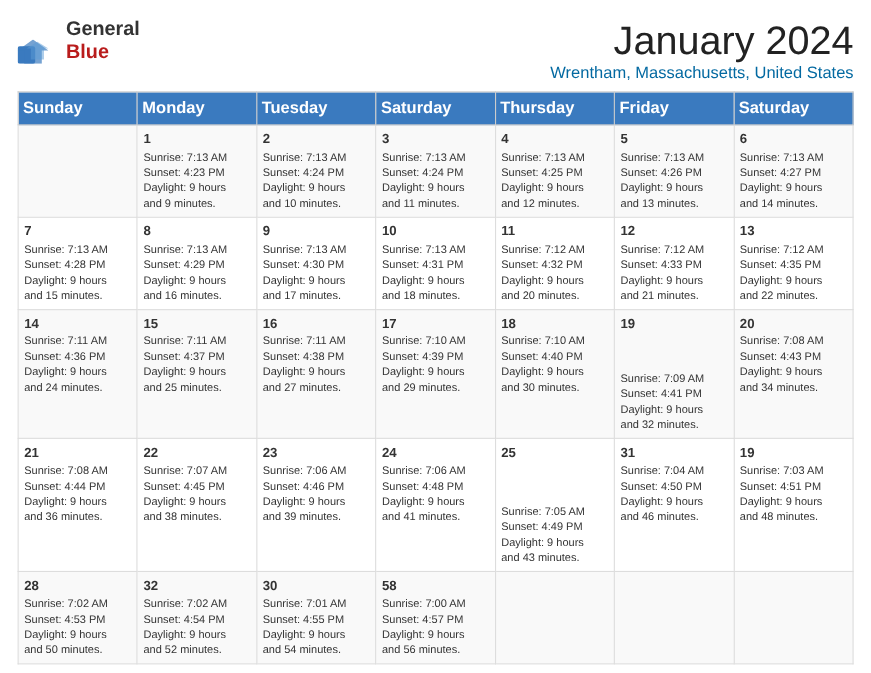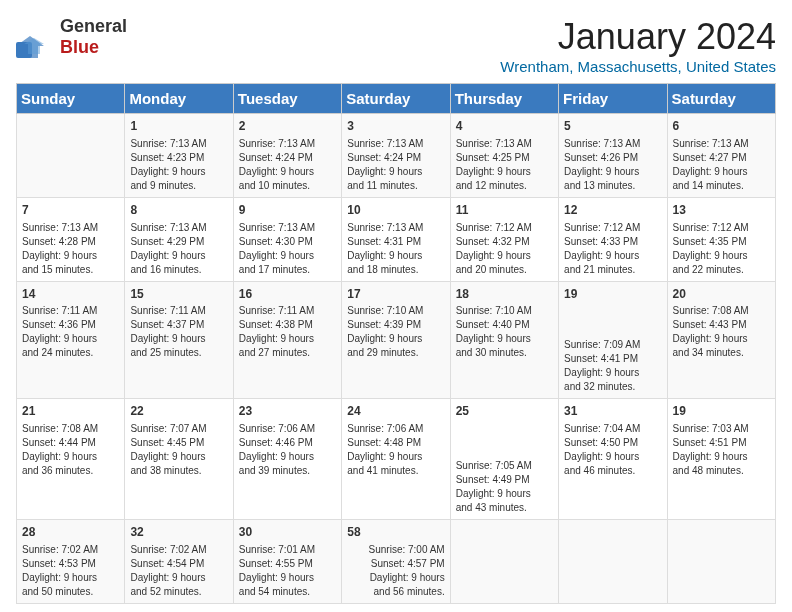--- a/index.html
+++ b/index.html
@@ -327,21 +327,21 @@
         </td>
         <td>
           <span class="day-num">30</span>
           <div class="cell-content" style="white-space: pre-line;">Sunrise: 7:01 AM
 Sunset: 4:55 PM
 Daylight: 9 hours
 and 54 minutes.</div>
         </td>
         <td>
           <span class="day-num">58</span>
-          <div class="cell-content" style="white-space: pre-line; text-align: right;">Sunrise: 7:00 AM
+          <div class="cell-content" style="white-space: pre-line;">Sunrise: 7:00 AM
 Sunset: 4:57 PM
 Daylight: 9 hours
 and 56 minutes.</div>
         </td>
         <td></td>
         <td></td>
         <td></td>
       </tr>
     </tbody>
 </table>

